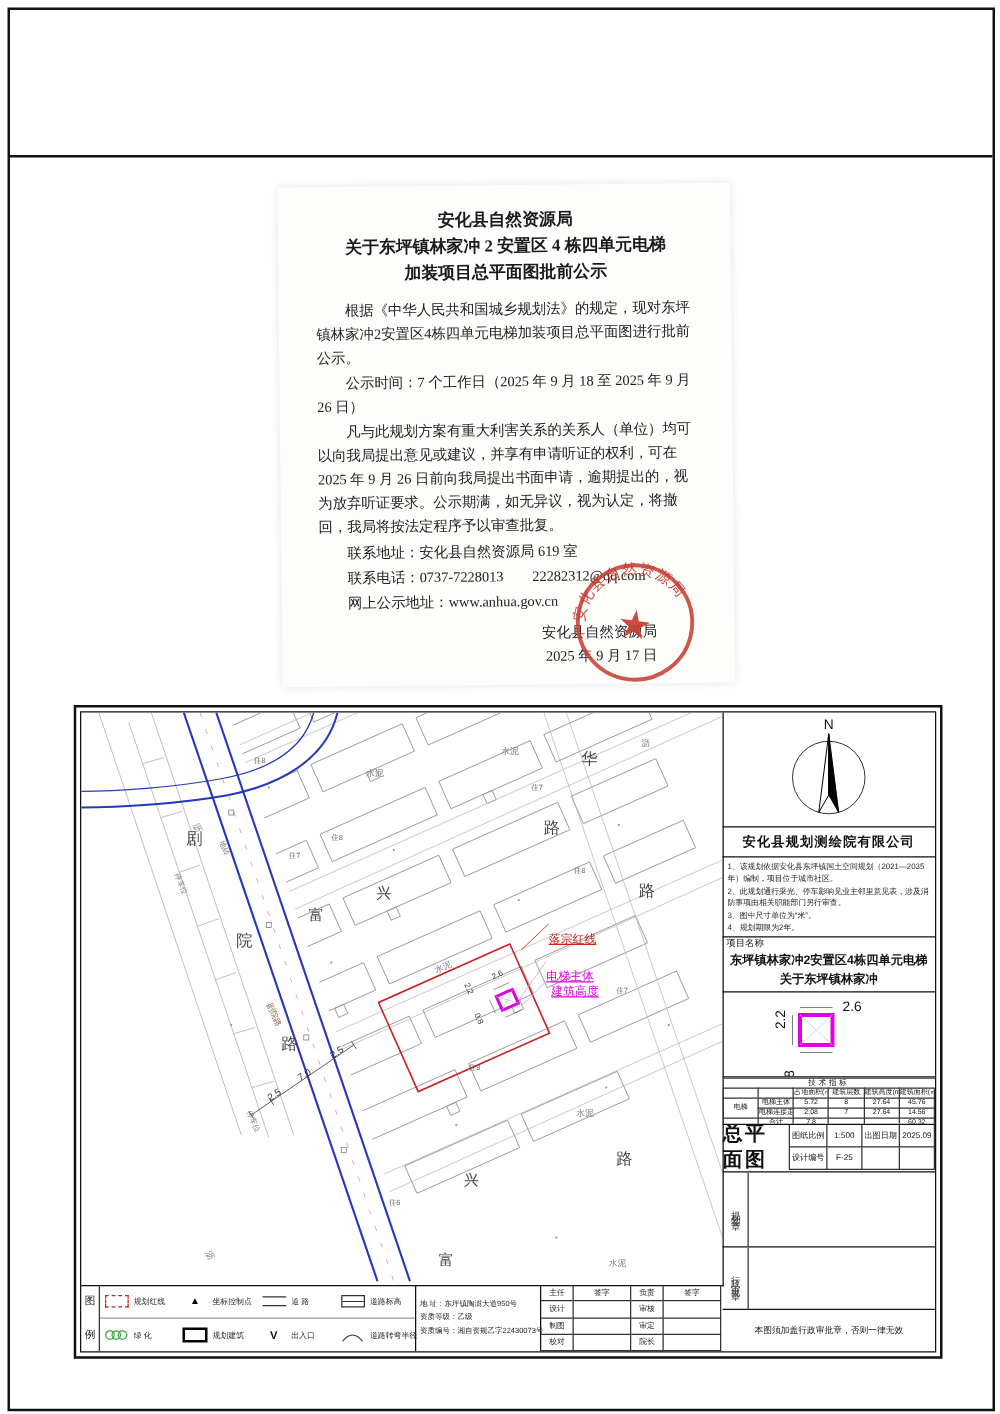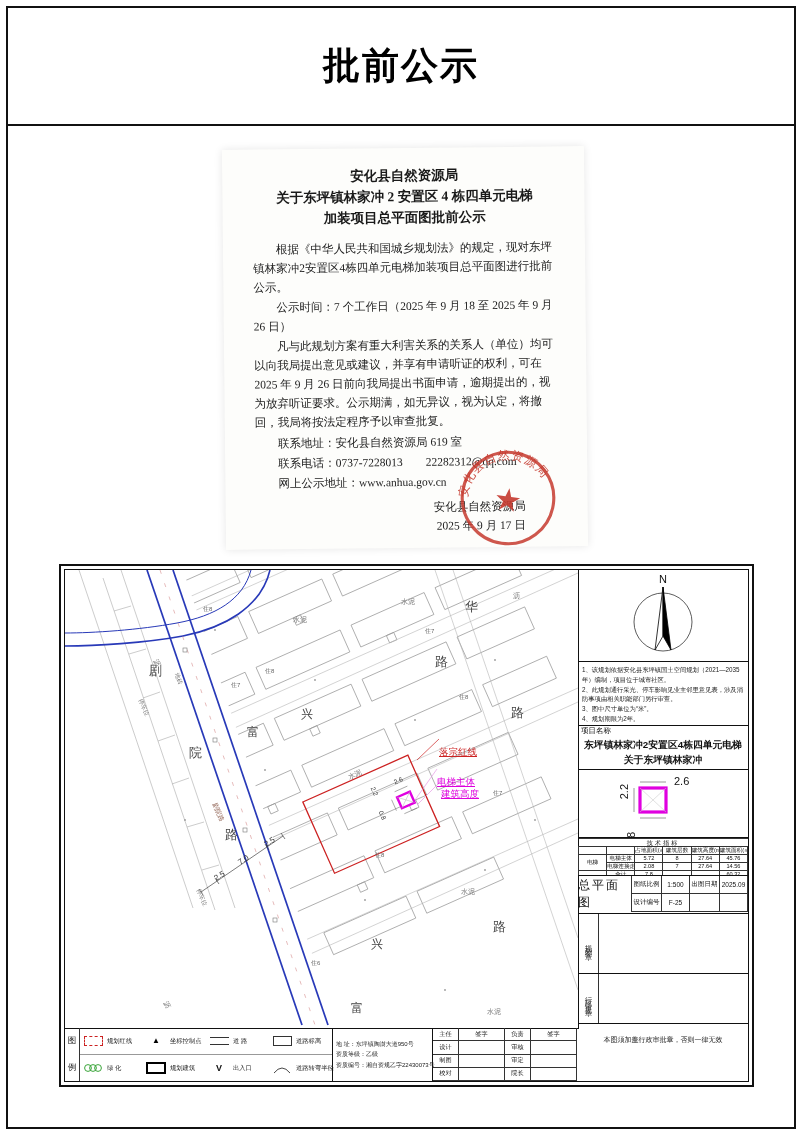--- a/index.html
+++ b/index.html
@@ -28,21 +28,21 @@
   .rp-box{border-bottom:1px solid #111;box-sizing:border-box;position:relative;overflow:hidden;}
   .company{display:flex;align-items:center;justify-content:center;font-size:10.5px;font-weight:600;letter-spacing:1px;}
   .notes{padding:3px 4px;font-size:6.3px;line-height:1.55;color:#222;}
   .proj .plab{position:absolute;left:3px;top:0;font-size:7.5px;}
   .proj .pn{margin-top:12px;text-align:center;font-size:9.8px;line-height:1.5;font-weight:600;}
   .tech{border-collapse:collapse;width:170px;table-layout:fixed;}
   .tech td{border:0.5px solid #333;font-size:5.6px;text-align:center;padding:0;height:7px;line-height:1.15;overflow:hidden;white-space:nowrap;color:#111;}
   .tech .cap{border-left:none;border-right:none;font-size:6.2px;letter-spacing:2px;}
   .tblk{display:grid;grid-template-columns:54px 30px 28px 30px 28px;grid-auto-rows:18px;}
   .tblk div{border-right:0.5px solid #333;border-bottom:0.5px solid #333;display:flex;align-items:center;justify-content:center;font-size:6.5px;overflow:hidden;}
-  .tblk .big{grid-row:1/3;font-size:12px;font-weight:400;letter-spacing:2px;border-bottom:none;}
+  .tblk .big{grid-row:1/3;font-size:16px;font-weight:700;letter-spacing:2px;border-bottom:none;}
   .stamp{display:flex;}
   .stamp .vlab{width:20px;border-right:0.5px solid #333;display:flex;align-items:center;justify-content:center;writing-mode:vertical-rl;font-size:7.5px;letter-spacing:3px;color:#333;}
   .notebox{display:flex;align-items:center;justify-content:center;font-size:7px;color:#222;border-bottom:none;}
   
   .bstrip{position:absolute;left:0;top:458px;width:513px;height:53px;display:flex;}
   .legend{width:268px;border-right:1px solid #111;box-sizing:border-box;display:flex;}
   .lg-title{width:15px;border-right:0.5px solid #333;display:flex;flex-direction:column;align-items:center;justify-content:space-around;font-size:8.5px;}
   .lg-grid{flex:1;display:flex;flex-direction:column;}
   .lg-row{flex:1;display:flex;align-items:center;}
   .lg-row:first-child{border-bottom:0.5px solid #999;}
@@ -58,21 +58,20 @@
   .creds{width:100px;border-right:1px solid #111;box-sizing:border-box;display:flex;flex-direction:column;justify-content:center;padding-left:3px;font-size:6px;line-height:1.75;white-space:nowrap;color:#222;}
   .signtb{width:145px;display:grid;grid-template-columns:26px 46px 26px 46px;grid-auto-rows:13.25px;}
   .signtb div{border-right:0.5px solid #333;border-bottom:0.5px solid #333;display:flex;align-items:center;justify-content:center;font-size:6.2px;color:#222;}
 </style>
 </head>
 <body>
 
 <div class="page">
 
   <div class="hdr">
-    <div class="t2">批前公示</div>
   </div>
 
   <div class="letter">
     <div class="lt">安化县自然资源局</div>
     <div class="lt">关于东坪镇林家冲 2 安置区 4 栋四单元电梯</div>
     <div class="lt">加装项目总平面图批前公示</div>
     <div class="body">
       <p>根据《中华人民共和国城乡规划法》的规定，现对东坪镇林家冲2安置区4栋四单元电梯加装项目总平面图进行批前公示。</p>
       <p>公示时间：7 个工作日（2025 年 9 月 18 至 2025 年 9 月 26 日）</p>
       <p>凡与此规划方案有重大利害关系的关系人（单位）均可以向我局提出意见或建议，并享有申请听证的权利，可在 2025 年 9 月 26 日前向我局提出书面申请，逾期提出的，视为放弃听证要求。公示期满，如无异议，视为认定，将撤回，我局将按法定程序予以审查批复。</p>
@@ -273,20 +272,21 @@
 
     <div class="rp">
       <div class="rp-box" style="height:92px;">
         <svg width="170" height="91" viewBox="0 0 170 91">
           <text x="85" y="13" text-anchor="middle" font-size="11" fill="#111">N</text>
           <circle cx="85" cy="52" r="29" fill="none" stroke="#333" stroke-width="0.8"></circle>
           <path d="M85,17 L77,80 L85,66 Z" fill="#fff" stroke="#000" stroke-width="0.8"></path>
           <path d="M85,17 L93,80 L85,66 Z" fill="#000" stroke="#000" stroke-width="0.8"></path>
         </svg>
       </div>
+      <div class="rp-box company" style="height:24px;">安化县规划测绘院有限公司</div>
       <div class="rp-box notes" style="height:64px;">
         <div>1、该规划依据安化县东坪镇国土空间规划（2021—2035年）编制，项目位于城市社区。</div>
         <div>2、此规划通行采光、停车影响见业主邻里意见表，涉及消防事项由相关职能部门另行审查。</div>
         <div>3、图中尺寸单位为“米”。</div>
         <div>4、规划期限为2年。</div>
       </div>
       <div class="rp-box proj" style="height:44px;">
         <div class="plab">项目名称</div>
         <div class="pn">
           <div>东坪镇林家冲2安置区4栋四单元电梯</div>

